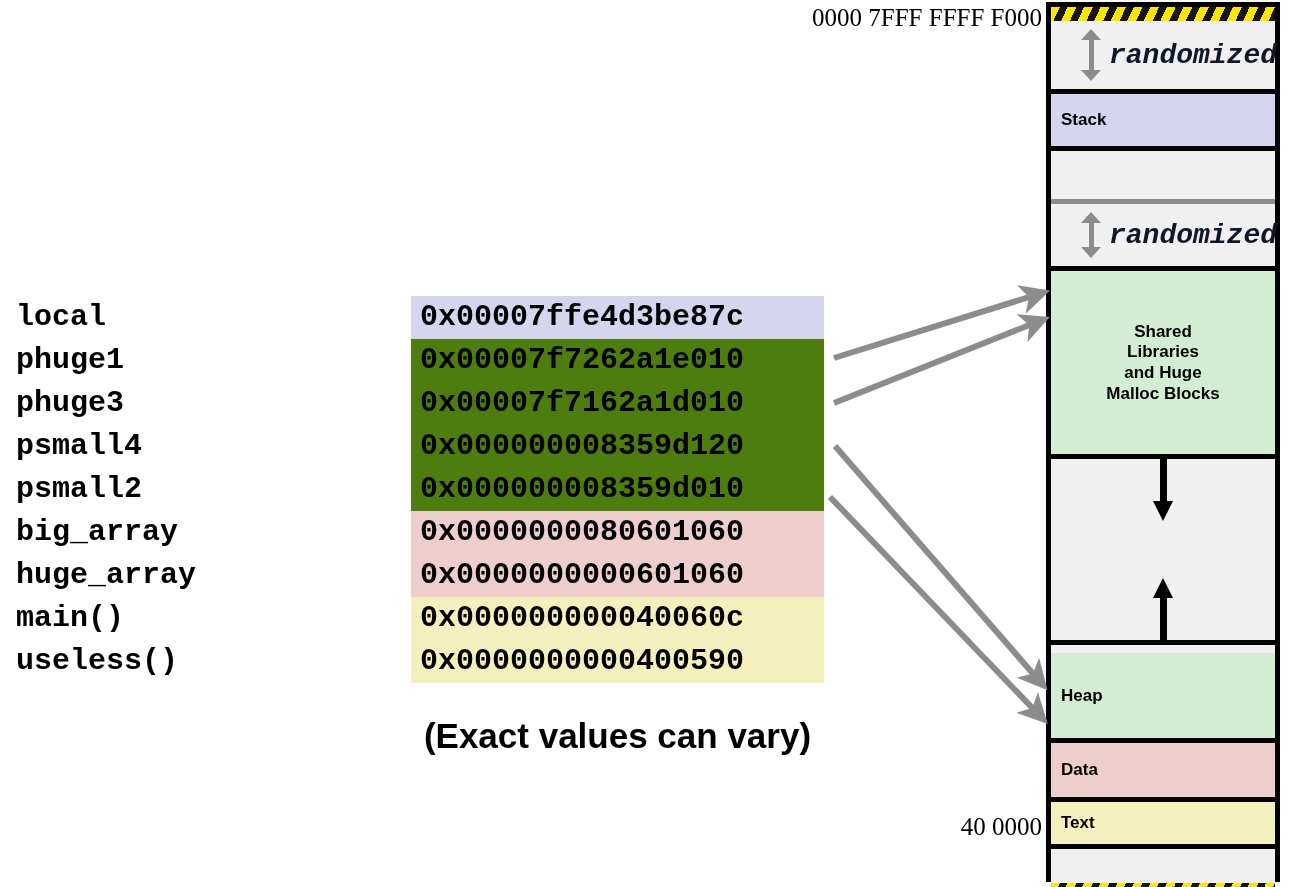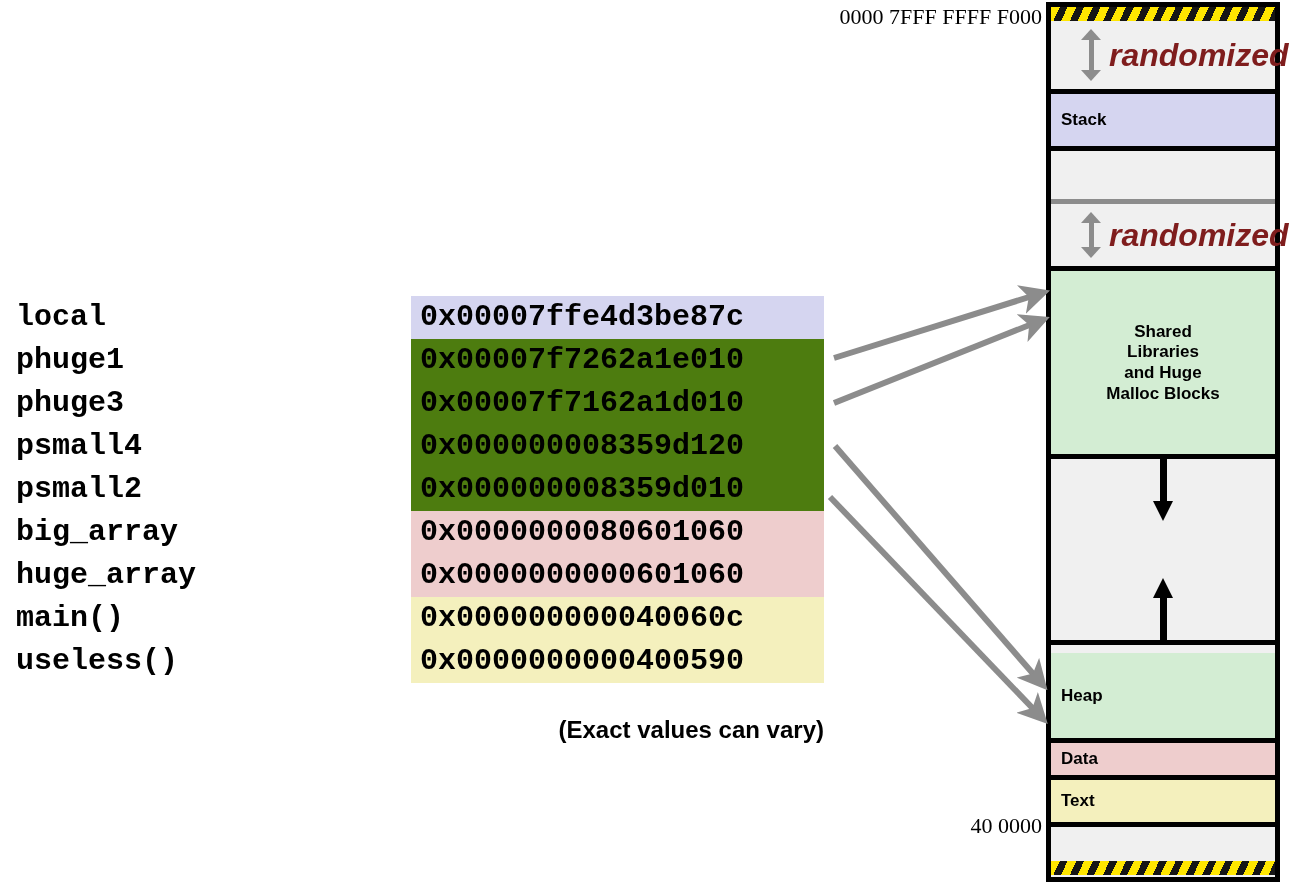--- a/index.html
+++ b/index.html
@@ -55,33 +55,33 @@
   .c-heap  { background: #4d7c0f; }
   .c-data  { background: #eecdcd; }
   .c-text  { background: #f4f0bd; }
 
   
   #caption {
     position: absolute;
     left: 411px;
     top: 716px;
     width: 413px;
-    text-align: right;
+    text-align: center;
     font-family: "Liberation Sans", sans-serif;
-    font-size: 24px;
+    font-size: 35px;
     font-weight: 700;
     color: #000000;
     white-space: nowrap;
   }
 
   
   .map-addr {
     position: absolute;
     font-family: "Liberation Serif", serif;
-    font-size: 22px;
+    font-size: 25px;
     color: #000000;
     text-align: left;
     white-space: nowrap;
   }
   #addr-top { right: 260px; top: 4px; }
   #addr-bottom { right: 260px; top: 813px; }
 
   
   #memmap {
     position: absolute;
@@ -116,25 +116,25 @@
     right: 0;
     text-align: center;
     line-height: 1.22;
     white-space: normal;
   }
   .rand-label {
     position: absolute;
     left: 58px;
     top: 50%;
     transform: translateY(-50%);
-    font-family: Liberation Sans, sans-serif;
-    font-size: 32px;
+    font-family: Liberation Mono, monospace;
+    font-size: 28px;
     font-weight: 700;
     font-style: italic;
-    color: #7f1d1d;
+    color: #0f172a;
     white-space: nowrap;
   }
 
   
   .hazard {
     width: 100%;
     height: 14px;
     background:
       repeating-linear-gradient(115deg,
         #ffe600 0px, #ffe600 8px,
@@ -294,21 +294,21 @@
       <div class="blkarrow arrow-up">
         <div class="shaft"></div>
           <div class="head"></div>
       </div>
     </div>
 
     <div class="mseg b-bot" style="height:90px; background:#d3edd3;margin-top:8px;">
       <div class="mseg-label">Heap</div>
     </div>
 
-    <div class="mseg b-bot" style="height:37px; background:#eecdcd;">
+    <div class="mseg b-bot" style="height:59px; background:#eecdcd;">
       <div class="mseg-label">Data</div>
     </div>
 
     <div class="mseg b-bot" style="height:47px; background:#f4f0bd;">
       <div class="mseg-label">Text</div>
     </div>
 
     <div class="mseg" style="height:34px;"></div>
 
     <div class="mseg" style="height:14px;">

